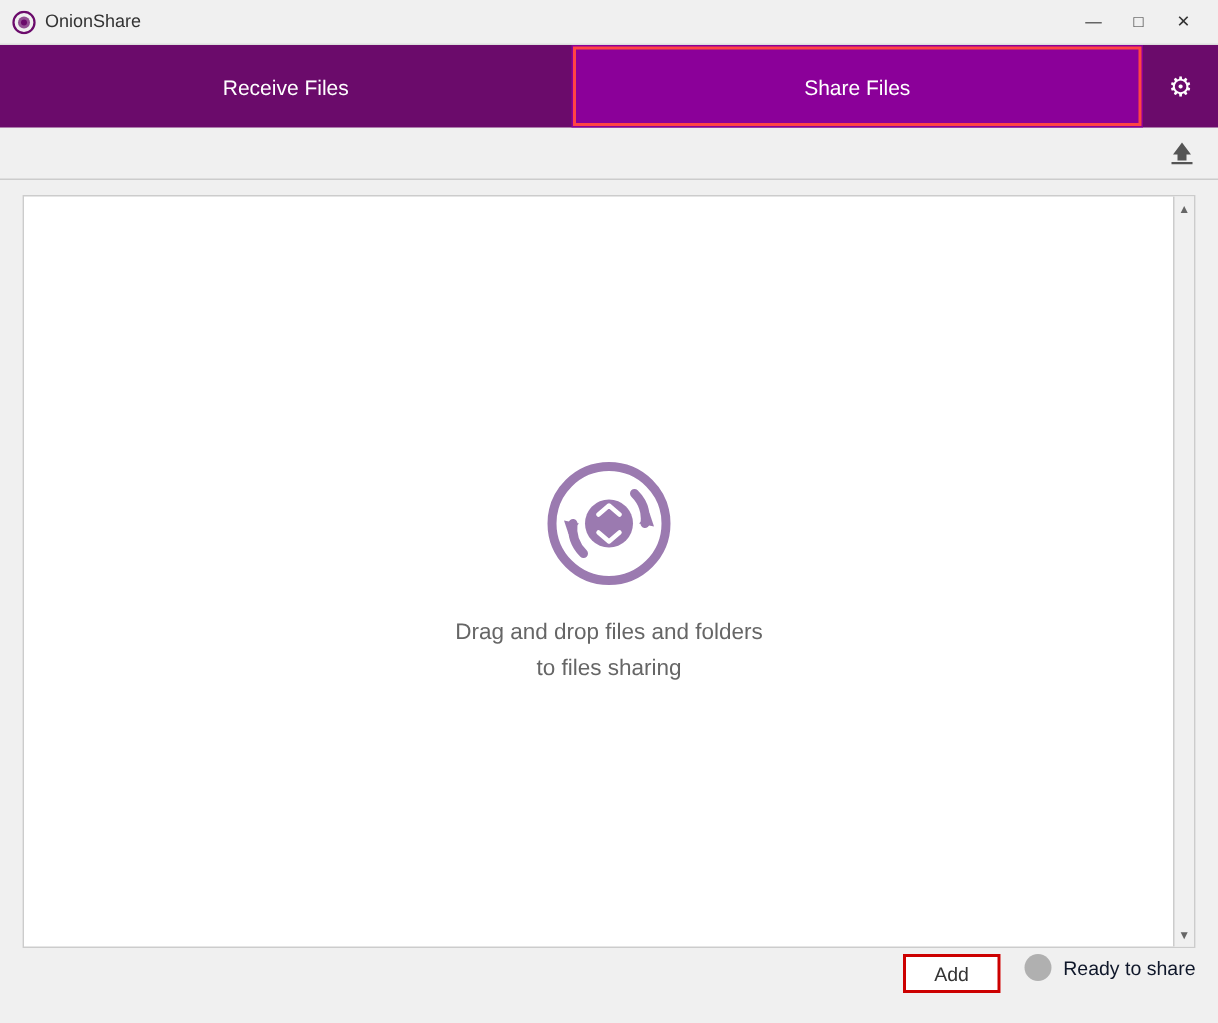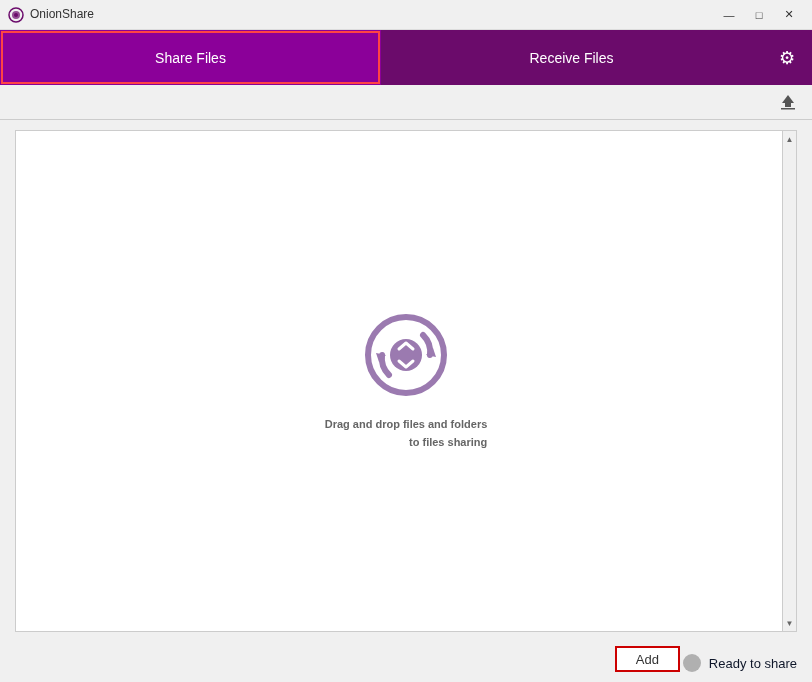--- a/index.html
+++ b/index.html
@@ -142,25 +142,24 @@
       position: relative;
     }
 
     .drop-icon {
       width: 90px;
       height: 90px;
       margin-bottom: 16px;
     }
 
     .drop-text {
-      font-size: 11px;
+      font-size: 15px;
       color: #666;
-      text-align: right;
+      text-align: center;
       line-height: 1.6;
-      font-weight: bold;
     }
 
     
     .drop-area-scrollbar {
       position: absolute;
       right: 0;
       top: 0;
       bottom: 0;
       width: 14px;
       background: #f0f0f0;
@@ -178,23 +177,23 @@
       justify-content: center;
       font-size: 8px;
       color: #666;
       cursor: pointer;
     }
 
     
     .bottom-bar {
       height: 40px;
       display: flex;
-      align-items: flex-end;
+      align-items: flex-start;
       justify-content: flex-end;
-      gap: 3px;
+      gap: 16px;
       padding: 4px 0 0 0;
     }
 
     .add-button {
       width: 65px;
       height: 26px;
       background: white;
       border: 2px solid #cc0000;
       color: #333;
       font-size: 13px;
@@ -243,25 +242,25 @@
     <span class="app-title-text">OnionShare</span>
   </div>
   <div class="title-bar-controls">
     <button class="title-bar-btn">—</button>
     <button class="title-bar-btn">□</button>
     <button class="title-bar-btn close">✕</button>
   </div>
 </div>
 
 <div class="tab-bar">
+  <div class="tab">
+    <span>Receive Files</span>
+  </div>
   <div class="tab active">
     <span>Share Files</span>
-  </div>
-  <div class="tab">
-    <span>Receive Files</span>
   </div>
   <div class="tab-settings">
     <span class="gear-icon">⚙</span>
   </div>
 </div>
 
 <div class="toolbar">
   <button class="toolbar-upload-btn">
     <svg width="20" height="20" viewBox="0 0 20 20" fill="none">
       <rect x="3" y="16" width="14" height="1.5" fill="#555"></rect>

